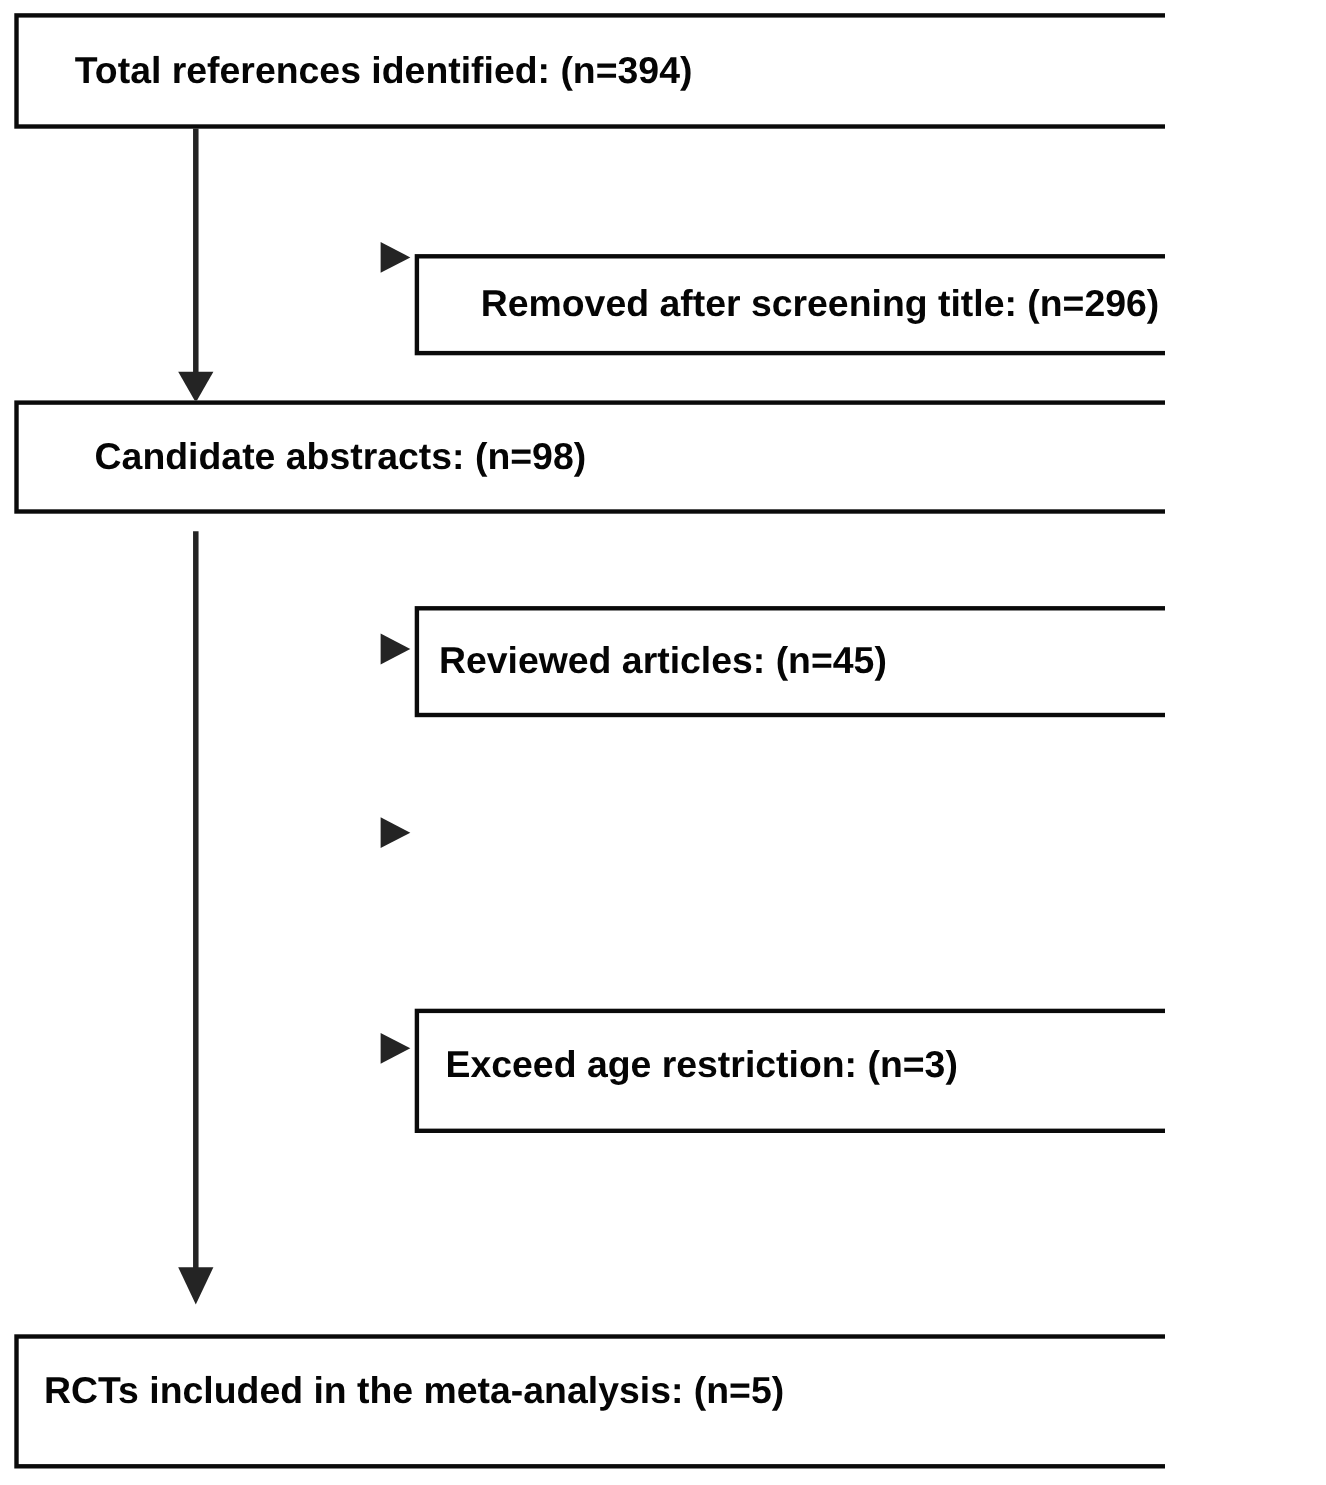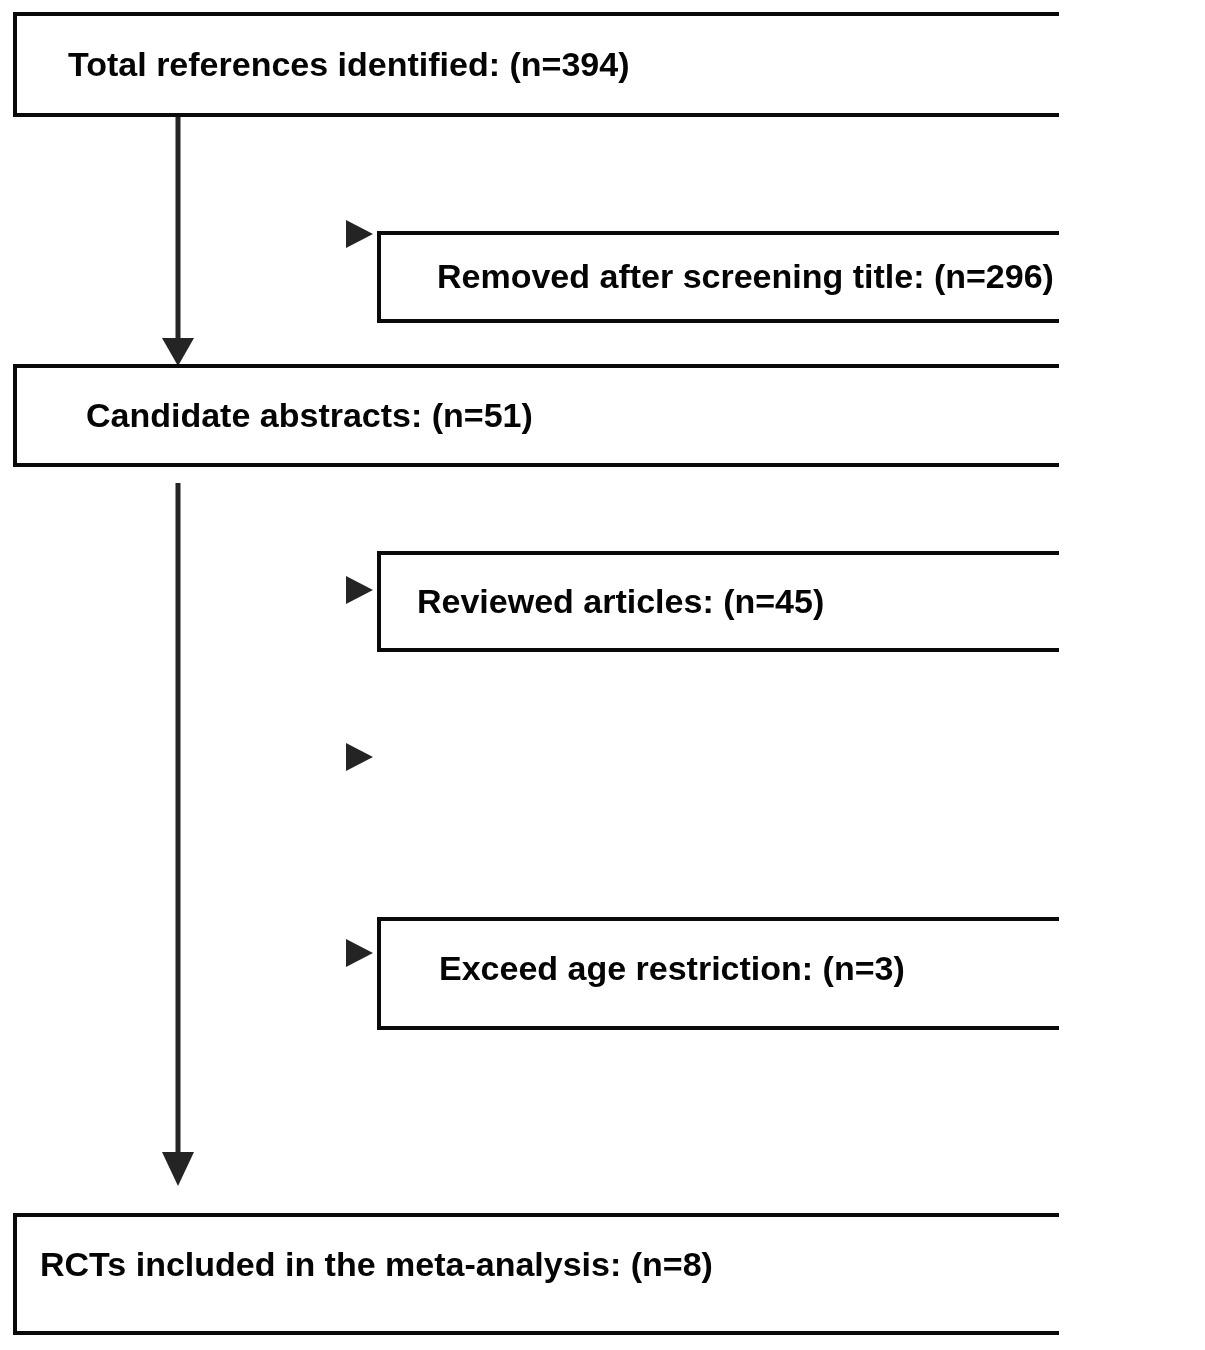--- a/index.html
+++ b/index.html
@@ -48,23 +48,23 @@
     align-items: center;
     color: var(--text, #050505);
     font-size: 34px;
     font-weight: bold;
     line-height: 1.1;
     white-space: nowrap;
   }
   .box-total     { left: 13px;  top: 12px;   width: 1177px; height: 105px; padding-left: 51px; }
   .box-removed   { left: 377px; top: 199px;  width: 813px;  height: 92px;  padding-left: 56px; margin-top: 32px; }
   .box-candidate { left: 13px;  top: 364px;  width: 1177px; height: 103px; padding-left: 69px; }
-  .box-reviewed  { left: 377px; top: 551px;  width: 813px;  height: 101px; padding-left: 36px; text-align: center; }
+  .box-reviewed  { left: 377px; top: 551px;  width: 813px;  height: 101px; padding-left: 18px; text-align: center; }
   .box-nocontrol { left: 377px; top: 705px;  width: 813px;  height: 108px; padding-left: 42px; }
-  .box-exceed    { left: 377px; top: 917px;  width: 813px;  height: 113px; padding-left: 58px; padding-bottom: 10px; }
+  .box-exceed    { left: 377px; top: 917px;  width: 813px;  height: 113px; padding-left: 24px; padding-bottom: 10px; }
   .box-included  { left: 13px;  top: 1213px; width: 1177px; height: 122px; padding-left: 23px; padding-bottom: 18px; }
 </style>
 </head>
 <body>
 
 <div class="canvas">
 
   <svg class="arrows" viewBox="0 0 1205 1350" xmlns="http://www.w3.org/2000/svg">
     <defs>
       <linearGradient id="hgrad" x1="0" y1="0" x2="1" y2="0">
@@ -107,29 +107,29 @@
 
   <div class="box box-total">
     <span>Total references identified: (n=394)</span>
   </div>
 
   <div class="box box-removed">
     <span>Removed after screening title: (n=296)</span>
   </div>
 
   <div class="box box-candidate">
-    <span>Candidate abstracts: (n=51)</span>
+    <span>Candidate abstracts: (n=98)</span>
   </div>
 
   <div class="box box-reviewed">
     <span>Reviewed articles: (n=45)</span>
   </div>
 
 
   <div class="box box-exceed">
     <span>Exceed age restriction: (n=3)</span>
   </div>
 
   <div class="box box-included">
-    <span>RCTs included in the meta-analysis: (n=8)</span>
+    <span>RCTs included in the meta-analysis: (n=5)</span>
   </div>
 
 </div>
 
 </body></html>

